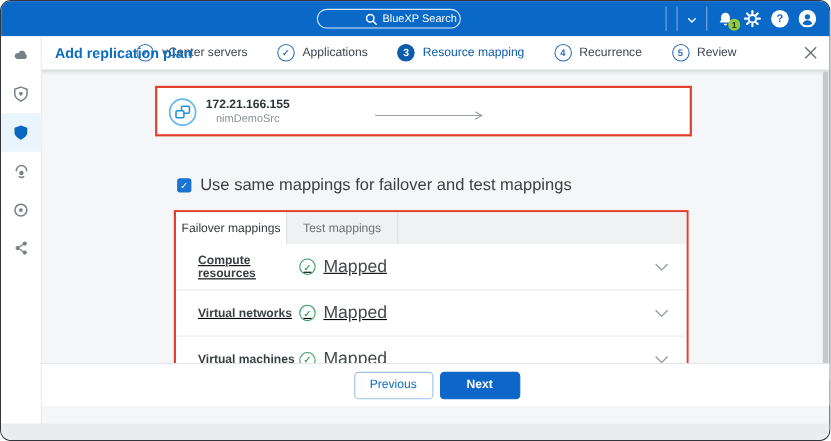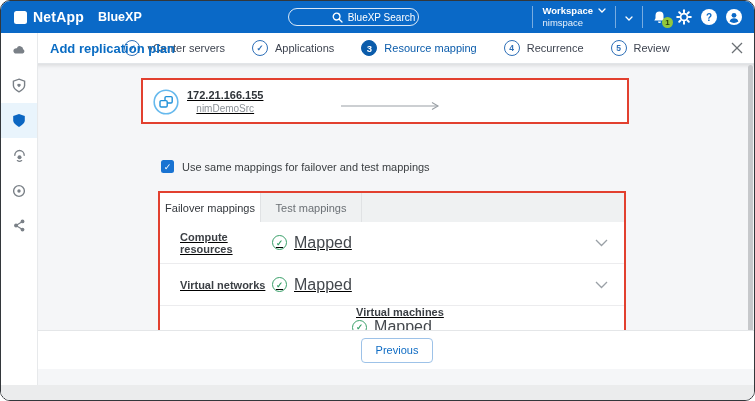--- a/index.html
+++ b/index.html
@@ -48,40 +48,40 @@
   .step-label{ font-size:11px; color:#3e4450; }
   .step.active .step-label{ color:#0b5cab; font-weight:normal; }
   .close-btn{ position:absolute; right:13px; top:9px; cursor:pointer; display:flex; }
 
   
   .content{ position:absolute; left:37px; top:63px; width:718px; height:282px; background:#f5f6f8;
       box-shadow:inset 0 5px 5px -4px rgba(0,0,0,.14); }
   .annotated{ border:2px solid #e2402f; }
 
   .server-box{ position:absolute; left:103px; top:14px; width:488px; height:46px; background:#fff; }
-  .endpoint{ position:absolute; top:8px; display:flex; align-items:center; gap:8px;text-decoration:underline; }
+  .endpoint{ position:absolute; top:8px; display:flex; align-items:center; gap:8px; }
   .endpoint.src{ left:10px; } .endpoint.dst{ left:386px; }
   .ep-texts{ display:flex; flex-direction:column; line-height:1.3; }
   .ep-ip{ font-size:11px; font-weight:bold; color:#2e3338; }
   .ep-name{ font-size:10px; color:#8a9096;text-align:center; }
   .flow-arrow{ position:absolute; left:198px; top:17px; }
 
   .checkbox-row{ position:absolute; left:123px; top:96px; display:flex; align-items:center; gap:8px; cursor:pointer; }
   .checkbox{ width:13px; height:13px; background:#1973d2; border-radius:2.5px; color:#fff; font-size:9px;
       display:flex; align-items:center; justify-content:center; }
-  .checkbox-label{ font-size:11px; color:#3c4043; }
+  .checkbox-label{ font-size:15px; color:#3c4043; }
 
   .mappings{ position:absolute; left:120px; top:127px; width:468px; height:159px; background:#fff; }
   .tabbar{ display:flex; height:29px; background:#eff1f2; }
   .tab{ width:101px; height:29px; display:flex; align-items:center; justify-content:center;
       font-size:11px; color:#6b7075; cursor:pointer; border-right:1px solid #e0e2e4; }
   .tab.active{ background:#fff; color:#33373c; border-right:1px solid #e0e2e4; }
   .rows{ background:#fff; }
   .map-row{ height:42px; display:flex; align-items:center; border-bottom:1px solid #ececee; cursor:pointer;text-decoration:underline; }
-  .map-row:last-child{ border-bottom:none;flex-direction:column; }
+  .map-row:last-child{ border-bottom:none; }
   .row-label{ width:92px; margin-left:20px; font-size:11px; font-weight:bold; color:#3b3f44; }
   .status{ display:flex; align-items:center; gap:7px; }
   .status-circle{ width:15px; height:15px; border-radius:50%; border:1.4px solid #3aa06a; color:#3aa06a;
       font-size:8.5px; font-weight:bold; display:flex; align-items:center; justify-content:center; }
   .status-text{ font-size:16px; color:#44484d; }
   .row-chevron{ margin-left:auto; margin-right:16px; display:flex; }
 
   .scroll-thumb{ position:absolute; right:3px; top:1px; width:5px; height:273px; background:#c6c8cb; border-radius:3px; }
 
   
@@ -93,47 +93,33 @@
   .btn-primary{ width:73px; background:#0d67c8; border:1px solid #0d67c8; color:#fff; font-weight:bold; }
 
   .bottomstrip{ position:absolute; left:0; top:384px; width:100%; height:17px; background:#ebeced; }
 </style>
 </head>
 <body>
 
 <div class="window">
 
   <div class="topbar">
-    <div class="brand">
-      <span class="logo-mark"></span>
-      <span class="brand-name">NetApp</span>
-      <span class="product-name">BlueXP</span>
-    </div>
 
     <div class="search-pill">
       <span style="display:flex;">
         <svg width="11" height="11" viewBox="0 0 11 11">
             <circle cx="4.6" cy="4.6" r="3.4" fill="none" stroke="#fff" stroke-width="1.3"></circle>
             <line x1="7.2" y1="7.2" x2="10" y2="10" stroke="#fff" stroke-width="1.3" stroke-linecap="round"></line>
           </svg>
       </span>
       <span>BlueXP Search</span>
     </div>
 
     <div class="top-right">
       <div class="vdiv"></div>
-      <div class="menu">
-        <span class="menu-texts">
-          <span class="menu-label">Workspace</span>
-          <span class="menu-value">nimspace</span>
-        </span>
-        <svg width="8" height="5" viewBox="0 0 8 5">
-            <polyline points="1,1 4,4 7,1" fill="none" stroke="#fff" stroke-width="1.3" stroke-linecap="round"></polyline>
-          </svg>
-      </div>
       <div class="vdiv"></div>
       <div class="menu">
         <svg width="8" height="5" viewBox="0 0 8 5">
             <polyline points="1,1 4,4 7,1" fill="none" stroke="#fff" stroke-width="1.3" stroke-linecap="round"></polyline>
           </svg>
       </div>
       <div class="vdiv"></div>
 
       <div class="icon-btn">
         <svg width="15" height="15" viewBox="0 0 15 15">
@@ -327,16 +313,17 @@
           </span>
         </div>
       </div>
     </div>
 
     <div class="scroll-thumb"></div>
   </div>
 
   <div class="footer">
     <button class="btn btn-secondary">Previous</button>
+    <button class="btn btn-primary">Next</button>
   </div>
 
   <div class="bottomstrip"></div>
 </div>
 
 </body></html>

